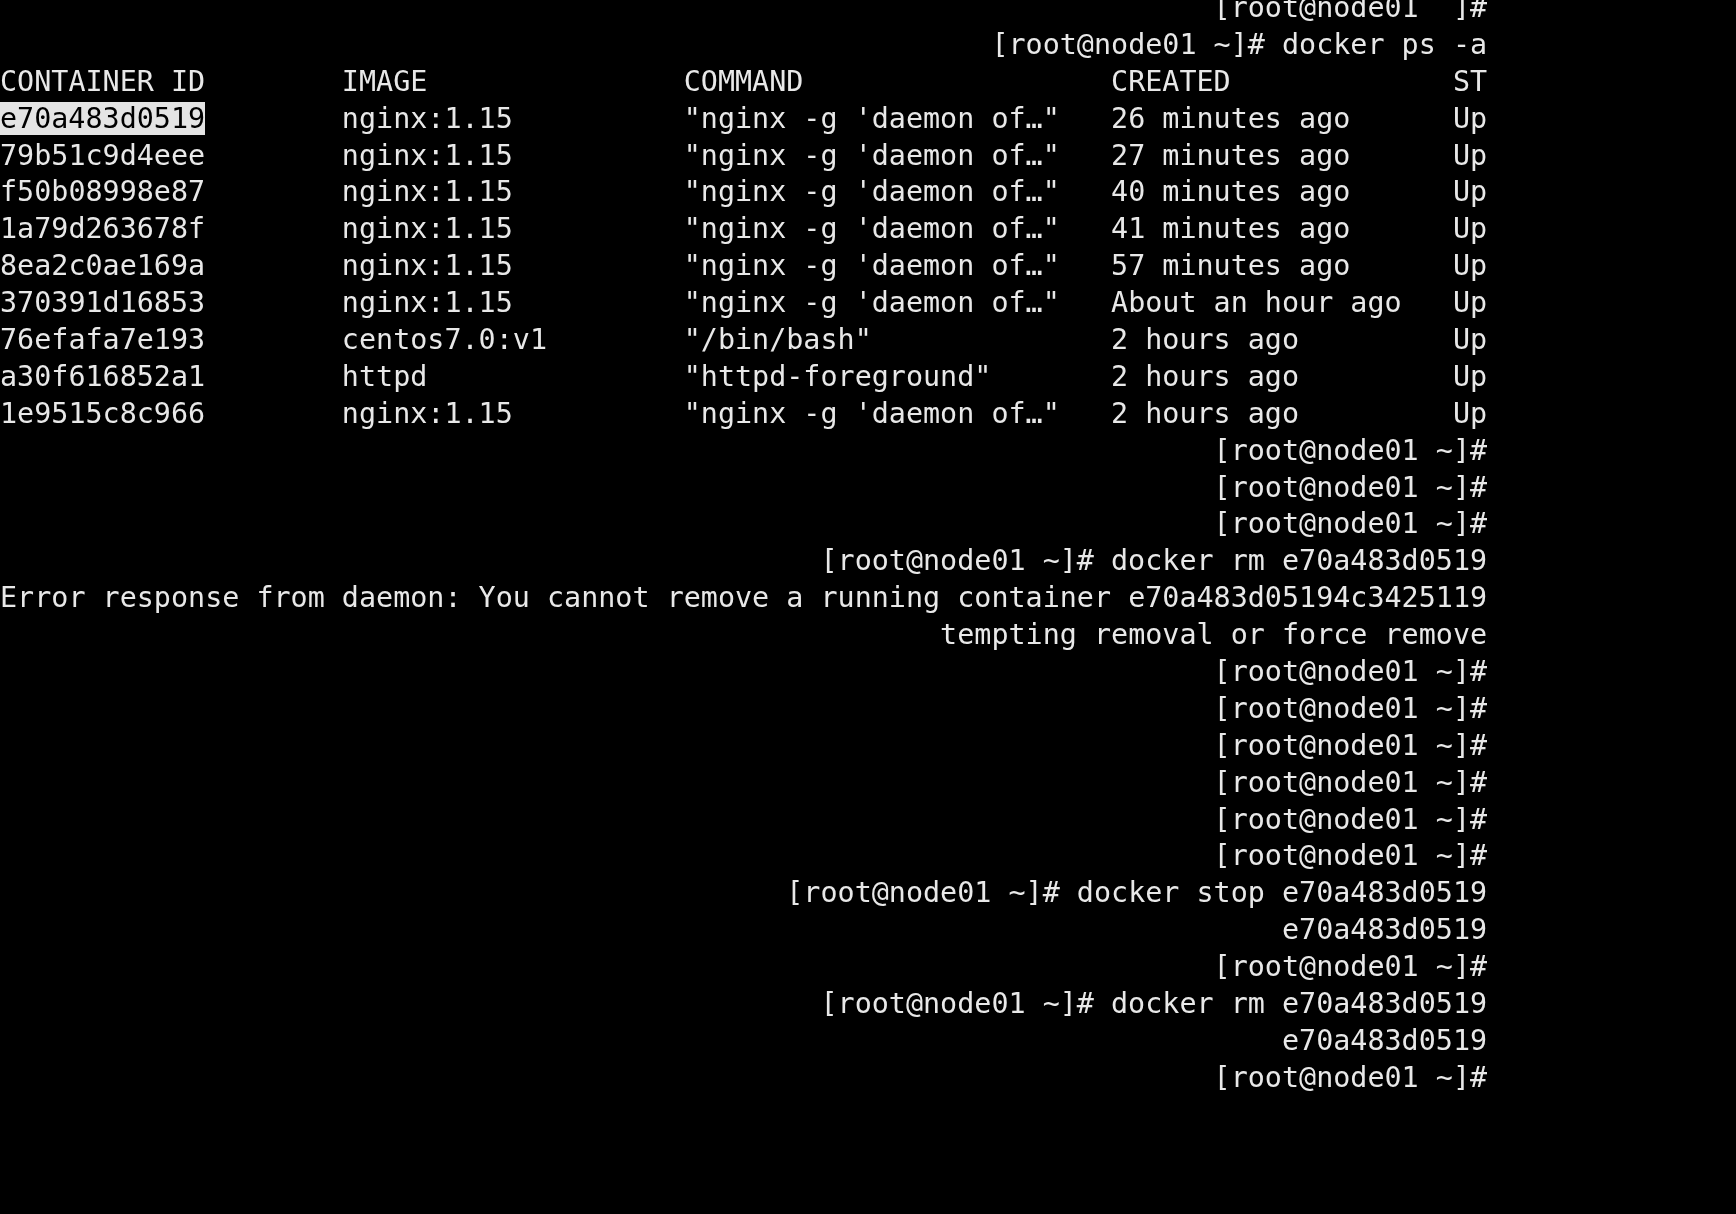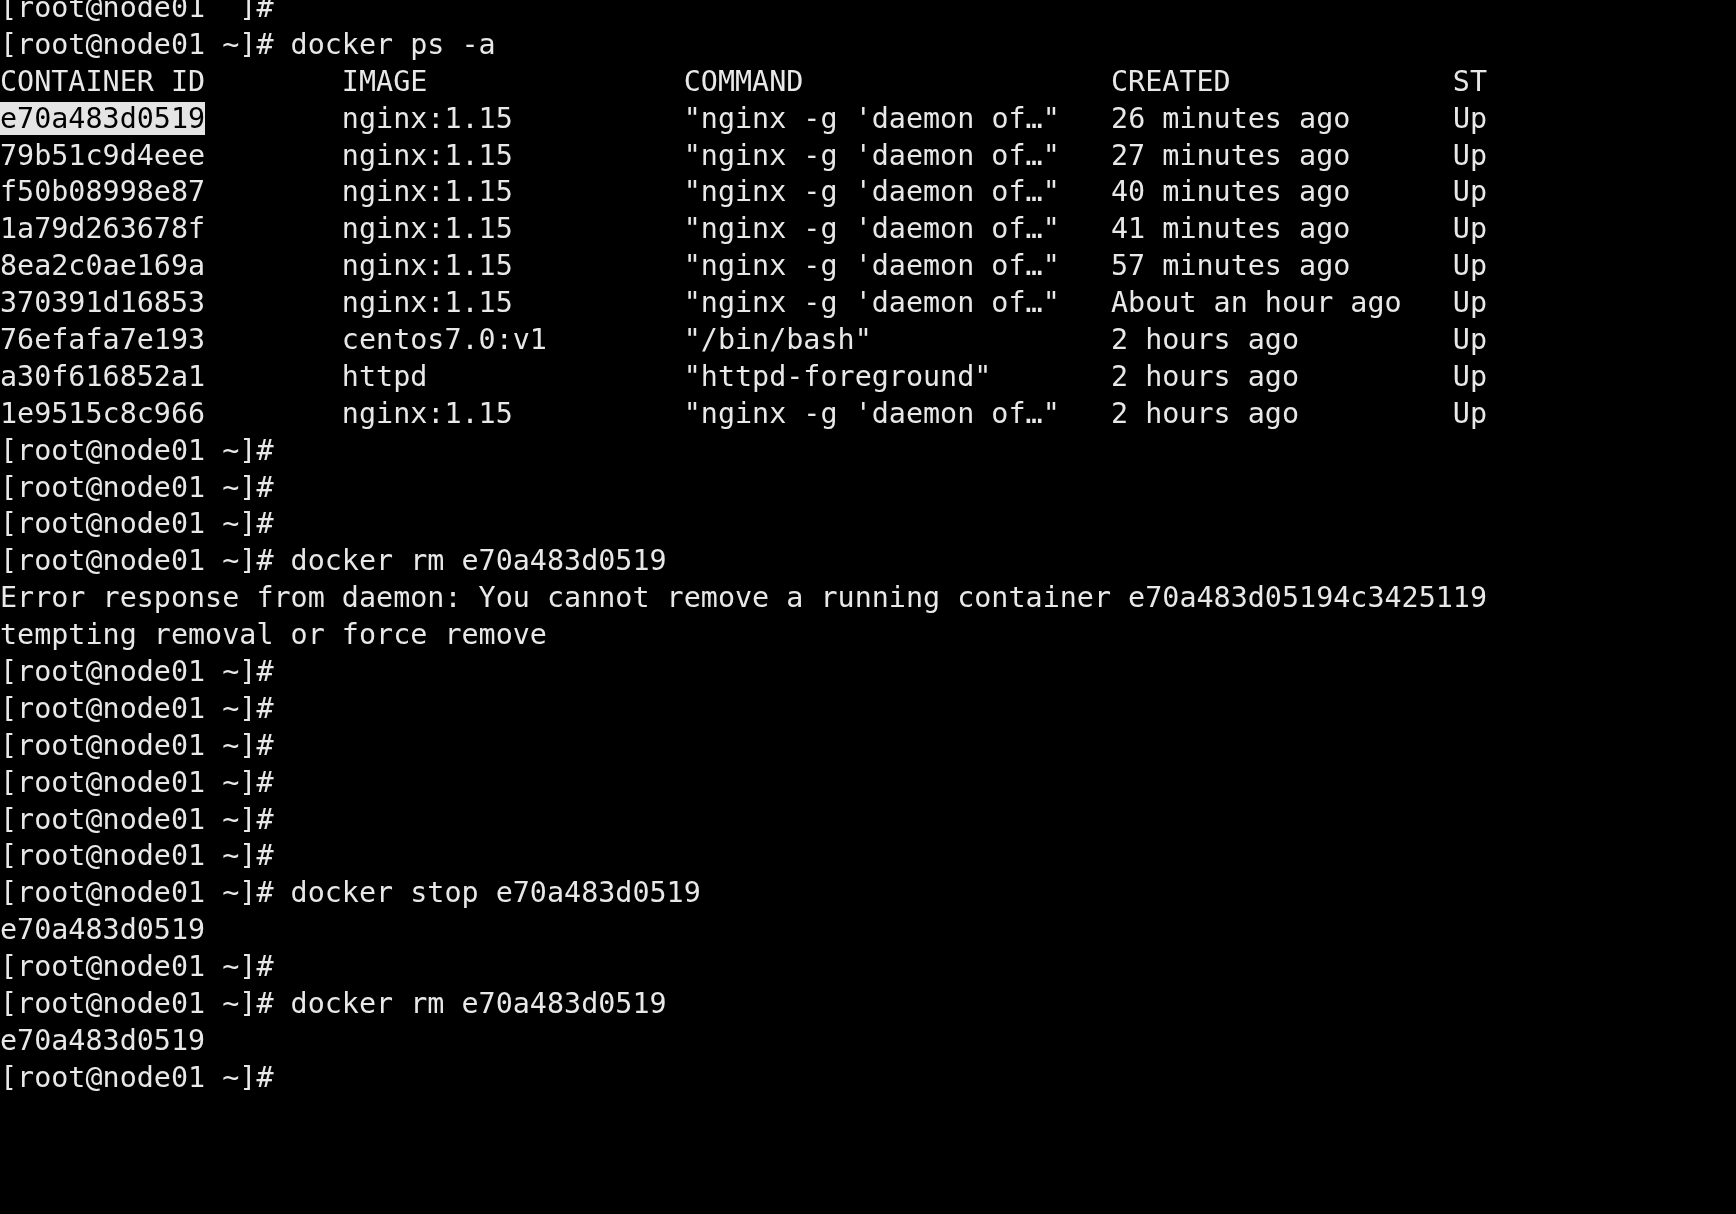--- a/index.html
+++ b/index.html
@@ -20,20 +20,21 @@
     background: #000000;
     color: #e8e8e8;
     font-family: "DejaVu Sans Mono", "Liberation Mono", monospace;
     font-size: 28.4px;
     line-height: 36.9px;
     letter-spacing: 0px;
     white-space: pre;
     overflow: hidden;
     padding: 8px;
     box-sizing: border-box;
+    text-align: right;
   }
   #screen {
     position: absolute;
     left: 0px;
     top: -10px;
     white-space: pre;
   }
   .line {
     display: block;
     height: 36.9px;

